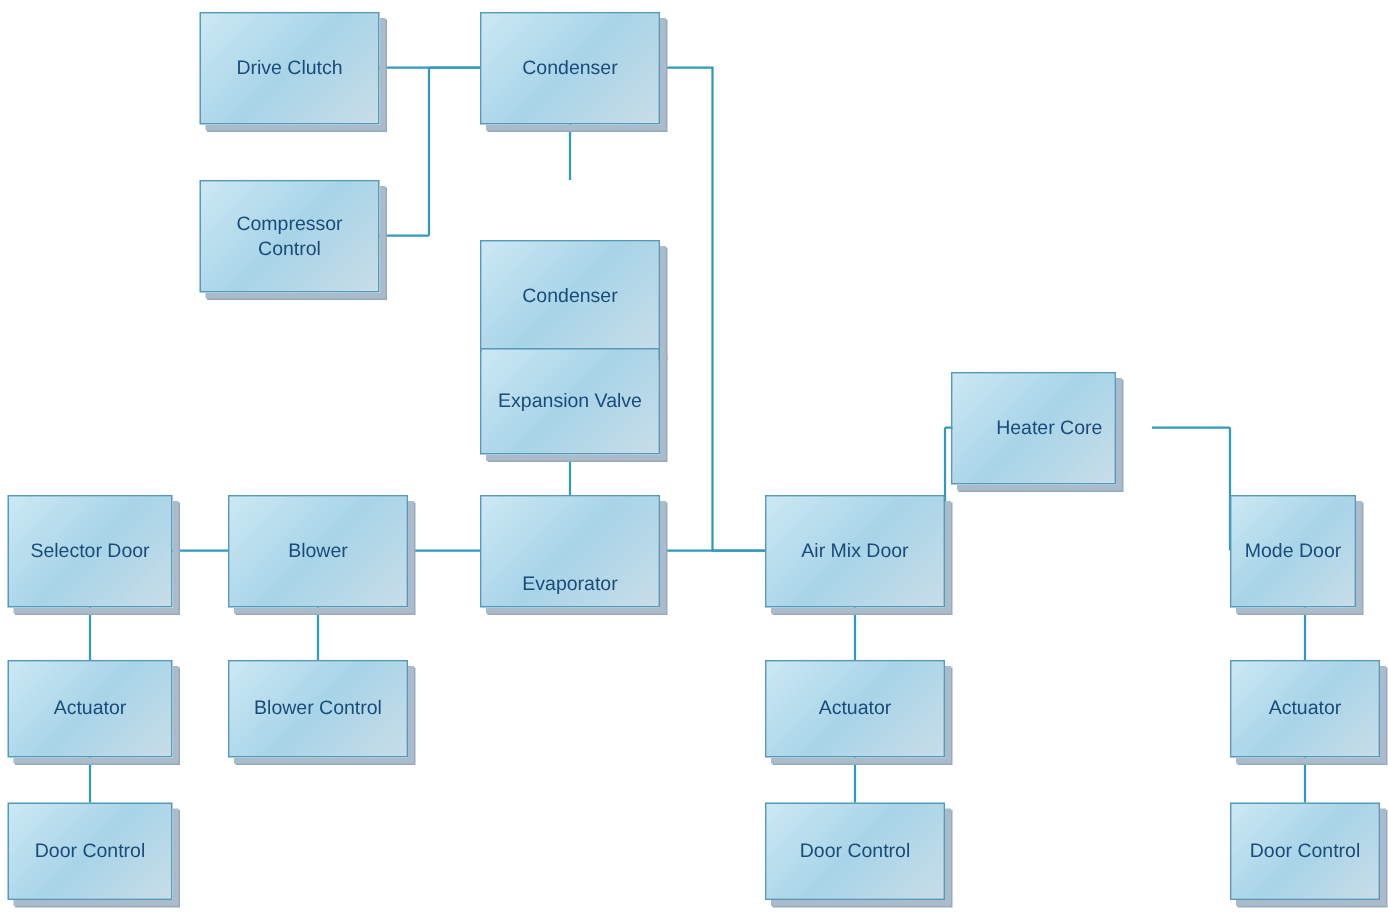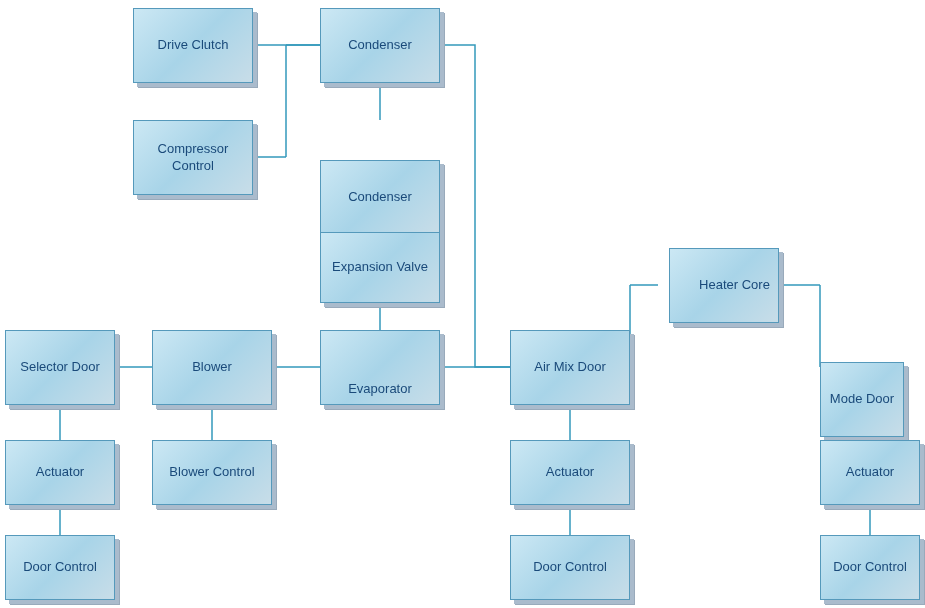--- a/index.html
+++ b/index.html
@@ -106,36 +106,36 @@
   </div>
   <div class="box" style="left:133px; top:120px; width:120px; height:75px;text-align:center;">
     <span>Compressor Control</span>
   </div>
   <div class="box" style="left:320px; top:120px; width:120px; height:75px;margin-top:40px;">
     <span>Condenser</span>
   </div>
   <div class="box" style="left:320px; top:232px; width:120px; height:71px;">
     <span>Expansion Valve</span>
   </div>
-  <div class="box" style="left:669px; top:248px; width:110px; height:75px;padding-left:27px;">
+  <div class="box" style="left:634px; top:248px; width:110px; height:75px;padding-left:27px;">
     <span>Heater Core</span>
   </div>
   <div class="box" style="left:5px; top:330px; width:110px; height:75px;">
     <span>Selector Door</span>
   </div>
   <div class="box" style="left:152px; top:330px; width:120px; height:75px;text-align:right;">
     <span>Blower</span>
   </div>
   <div class="box" style="left:320px; top:330px; width:120px; height:75px;align-items:flex-end;">
     <span>Evaporator</span>
   </div>
   <div class="box" style="left:510px; top:330px; width:120px; height:75px;">
     <span>Air Mix Door</span>
   </div>
-  <div class="box" style="left:820px; top:330px; width:84px; height:75px;margin-top:32px;">
+  <div class="box" style="left:820px; top:330px; width:84px; height:75px;">
     <span>Mode Door</span>
   </div>
   <div class="box" style="left:5px; top:440px; width:110px; height:65px;">
     <span>Actuator</span>
   </div>
   <div class="box" style="left:152px; top:440px; width:120px; height:65px;">
     <span>Blower Control</span>
   </div>
   <div class="box" style="left:510px; top:440px; width:120px; height:65px;">
     <span>Actuator</span>

